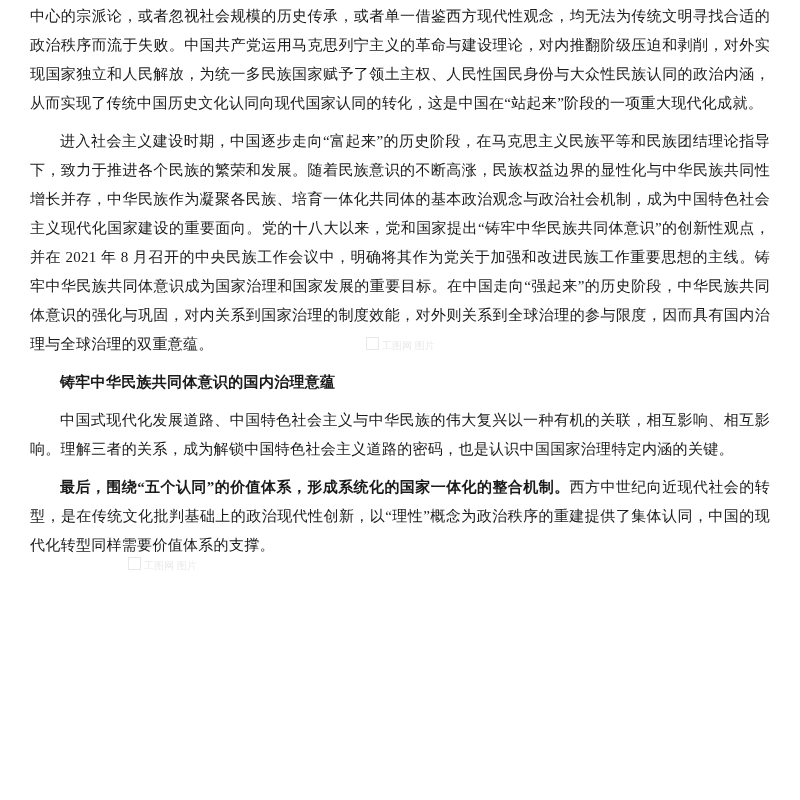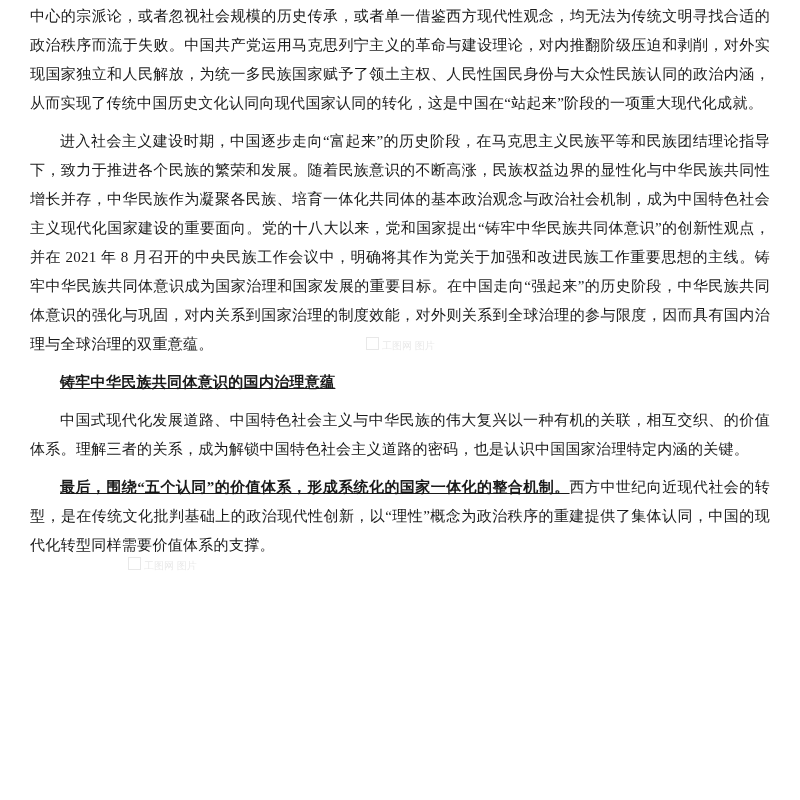--- a/index.html
+++ b/index.html
@@ -36,21 +36,20 @@
     margin-top: 0;
   }
   .para.indent {
     text-indent: 2em;
   }
   .para.heading {
     font-weight: bold;
   }
   .bold {
     font-weight: bold;
-    text-decoration: underline;
   }
   .watermark {
     position: absolute;
     font-size: 10px;
     line-height: 14px;
     color: #9a9a9a;
     opacity: 0.22;
     white-space: nowrap;
     pointer-events: none;
     font-family: "Liberation Sans", sans-serif;
@@ -65,20 +64,20 @@
   }
 </style>
 </head>
 <body>
 
 <div class="page">
   <article class="article" id="article">
       <p class="para"><span>中心的宗派论，或者忽视社会规模的历史传承，或者单一借鉴西方现代性观念，均无法为传统文明寻找合适的政治秩序而流于失败。中国共产党运用马克思列宁主义的革命与建设理论，对内推翻阶级压迫和剥削，对外实现国家独立和人民解放，为统一多民族国家赋予了领土主权、人民性国民身份与大众性民族认同的政治内涵，从而实现了传统中国历史文化认同向现代国家认同的转化，这是中国在“站起来”阶段的一项重大现代化成就。</span></p>
       <p class="para indent"><span>进入社会主义建设时期，中国逐步走向“富起来”的历史阶段，在马克思主义民族平等和民族团结理论指导下，致力于推进各个民族的繁荣和发展。随着民族意识的不断高涨，民族权益边界的显性化与中华民族共同性增长并存，中华民族作为凝聚各民族、培育一体化共同体的基本政治观念与政治社会机制，成为中国特色社会主义现代化国家建设的重要面向。党的十八大以来，党和国家提出“铸牢中华民族共同体意识”的创新性观点，并在 2021 年 8 月召开的中央民族工作会议中，明确将其作为党关于加强和改进民族工作重要思想的主线。铸牢中华民族共同体意识成为国家治理和国家发展的重要目标。在中国走向“强起来”的历史阶段，中华民族共同体意识的强化与巩固，对内关系到国家治理的制度效能，对外则关系到全球治理的参与限度，因而具有国内治理与全球治理的双重意蕴。</span></p>
       <p class="para indent heading"><span class="bold">铸牢中华民族共同体意识的国内治理意蕴</span></p>
-      <p class="para indent"><span>中国式现代化发展道路、中国特色社会主义与中华民族的伟大复兴以一种有机的关联，相互交织、的价值体系。理解三者的关系，成为解锁中国特色社会主义道路的密码，也是认识中国国家治理特定内涵的关键。</span></p>
+      <p class="para indent"><span>中国式现代化发展道路、中国特色社会主义与中华民族的伟大复兴以一种有机的关联，相互影响、相互影响。理解三者的关系，成为解锁中国特色社会主义道路的密码，也是认识中国国家治理特定内涵的关键。</span></p>
       <p class="para indent"><span class="bold">最后，围绕“五个认同”的价值体系，形成系统化的国家一体化的整合机制。</span><span>西方中世纪向近现代社会的转型，是在传统文化批判基础上的政治现代性创新，以“理性”概念为政治秩序的重建提供了集体认同，中国的现代化转型同样需要价值体系的支撑。</span></p>
     </article>
   <div id="watermarks">
       <div class="watermark" style="left: 366px; top: 337px;"><span class="wm-icon"></span><span>工图网 图片</span></div>
       <div class="watermark" style="left: 128px; top: 557px;"><span class="wm-icon"></span><span>工图网 图片</span></div>
     </div>
 </div>
 
 </body></html>

